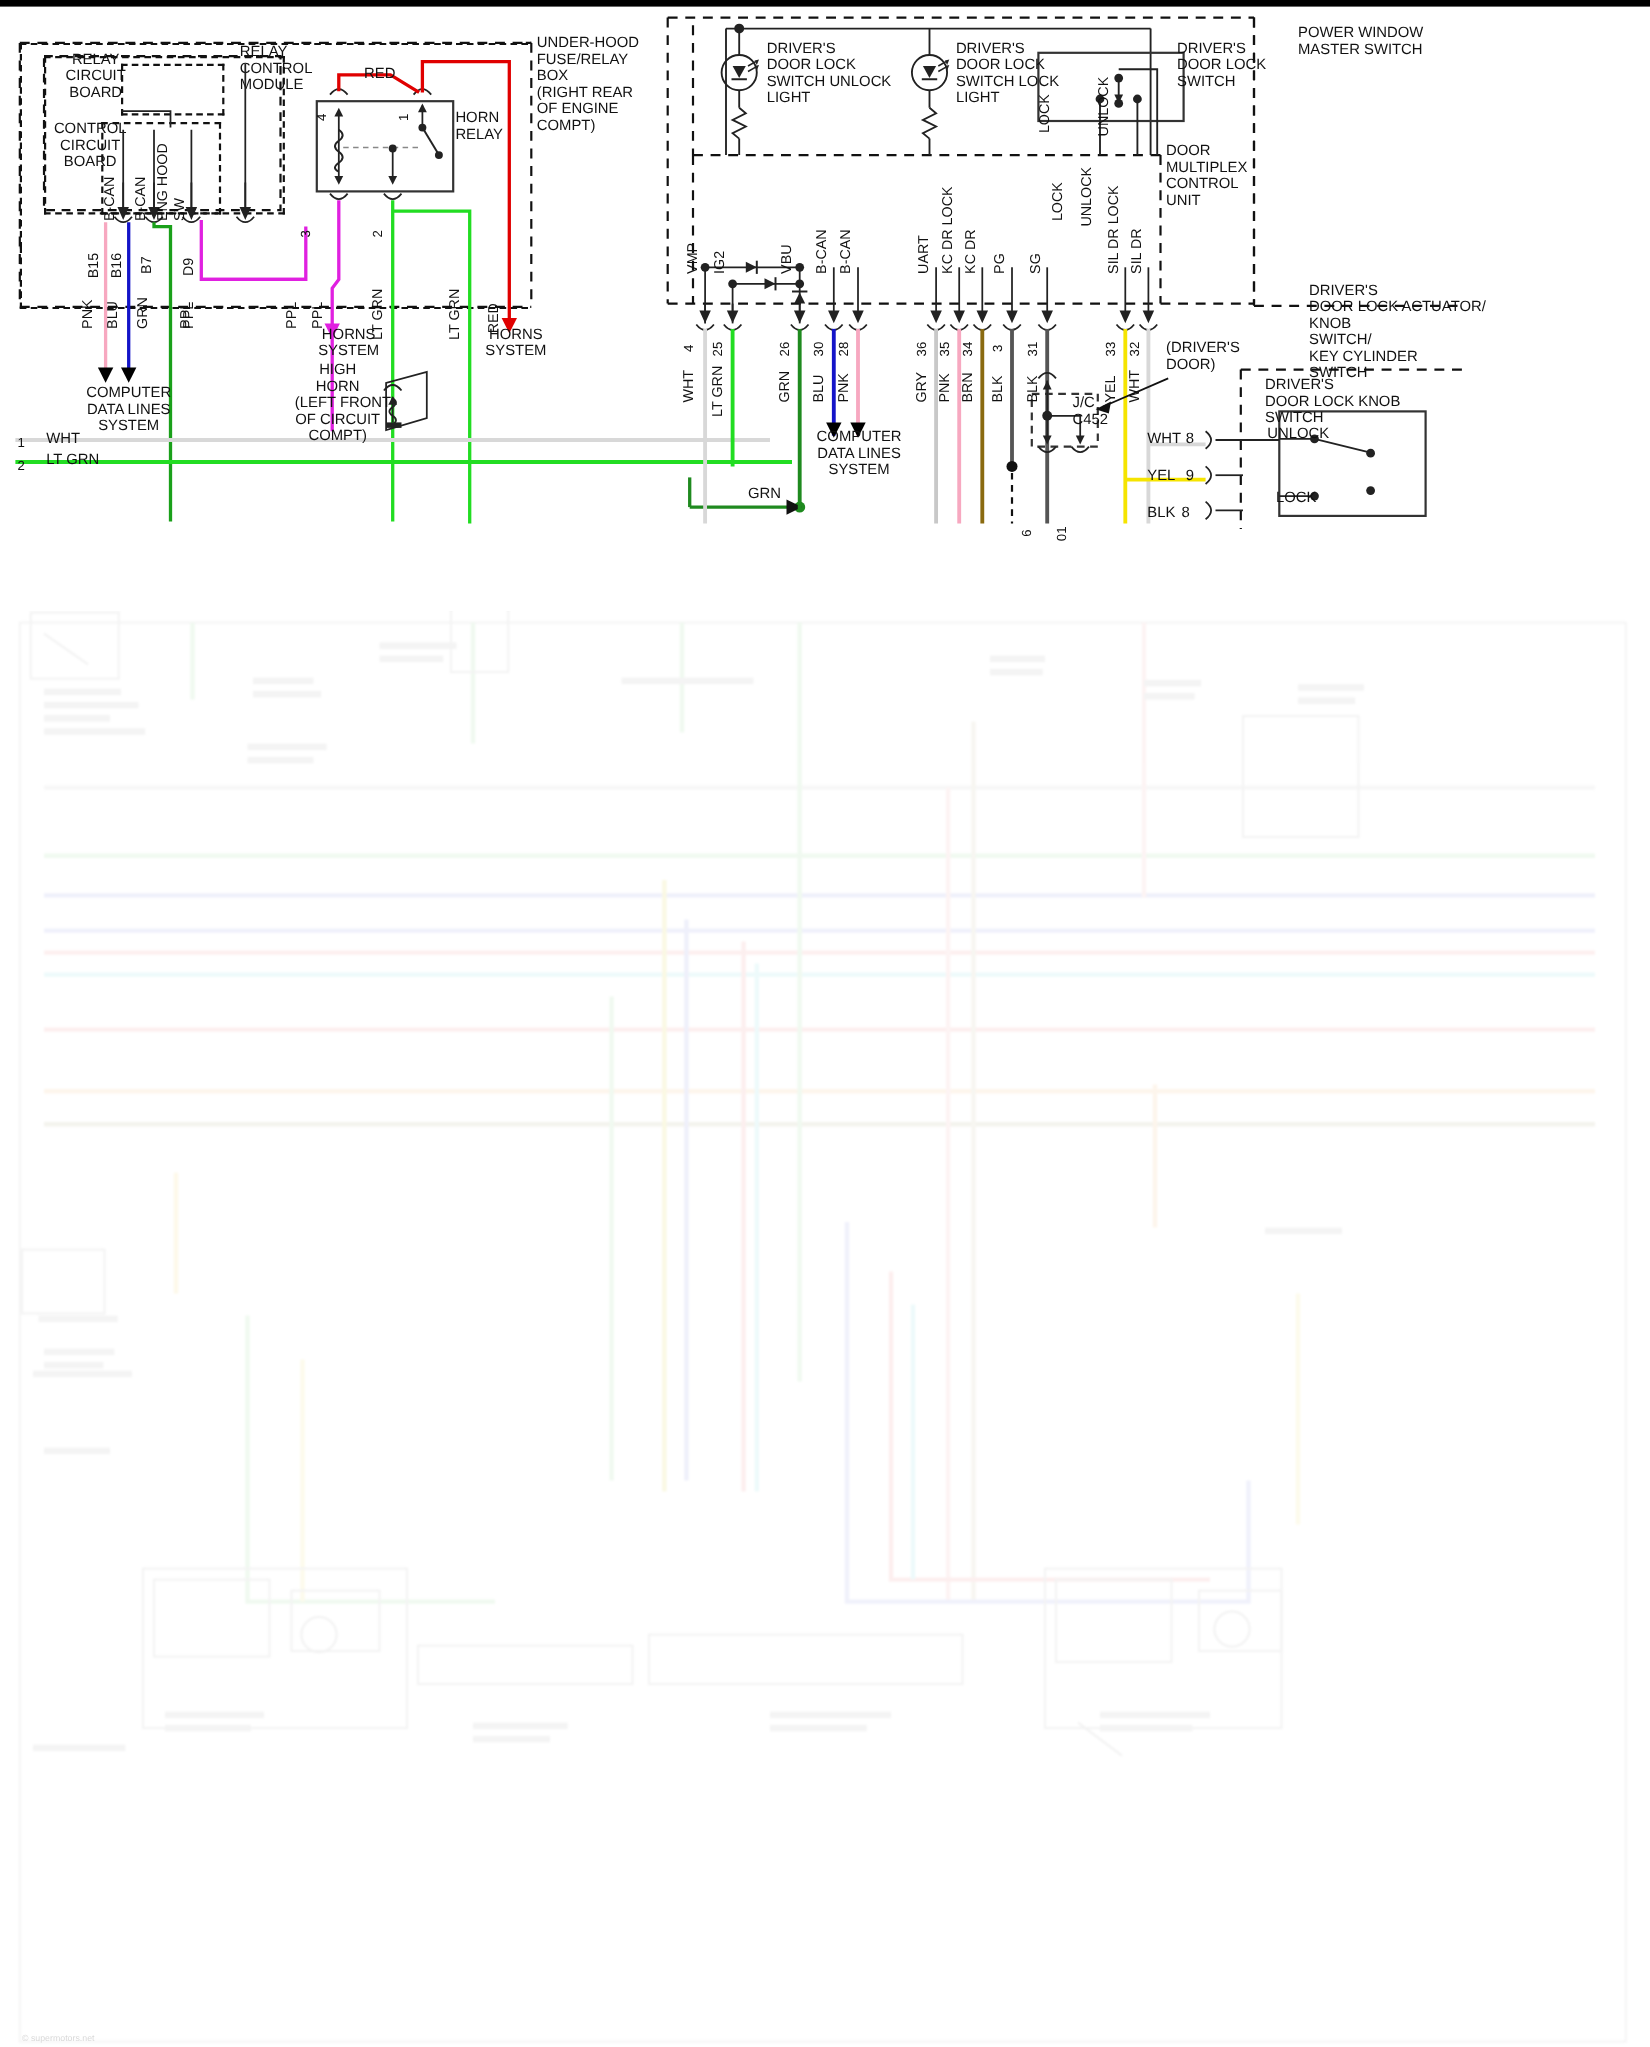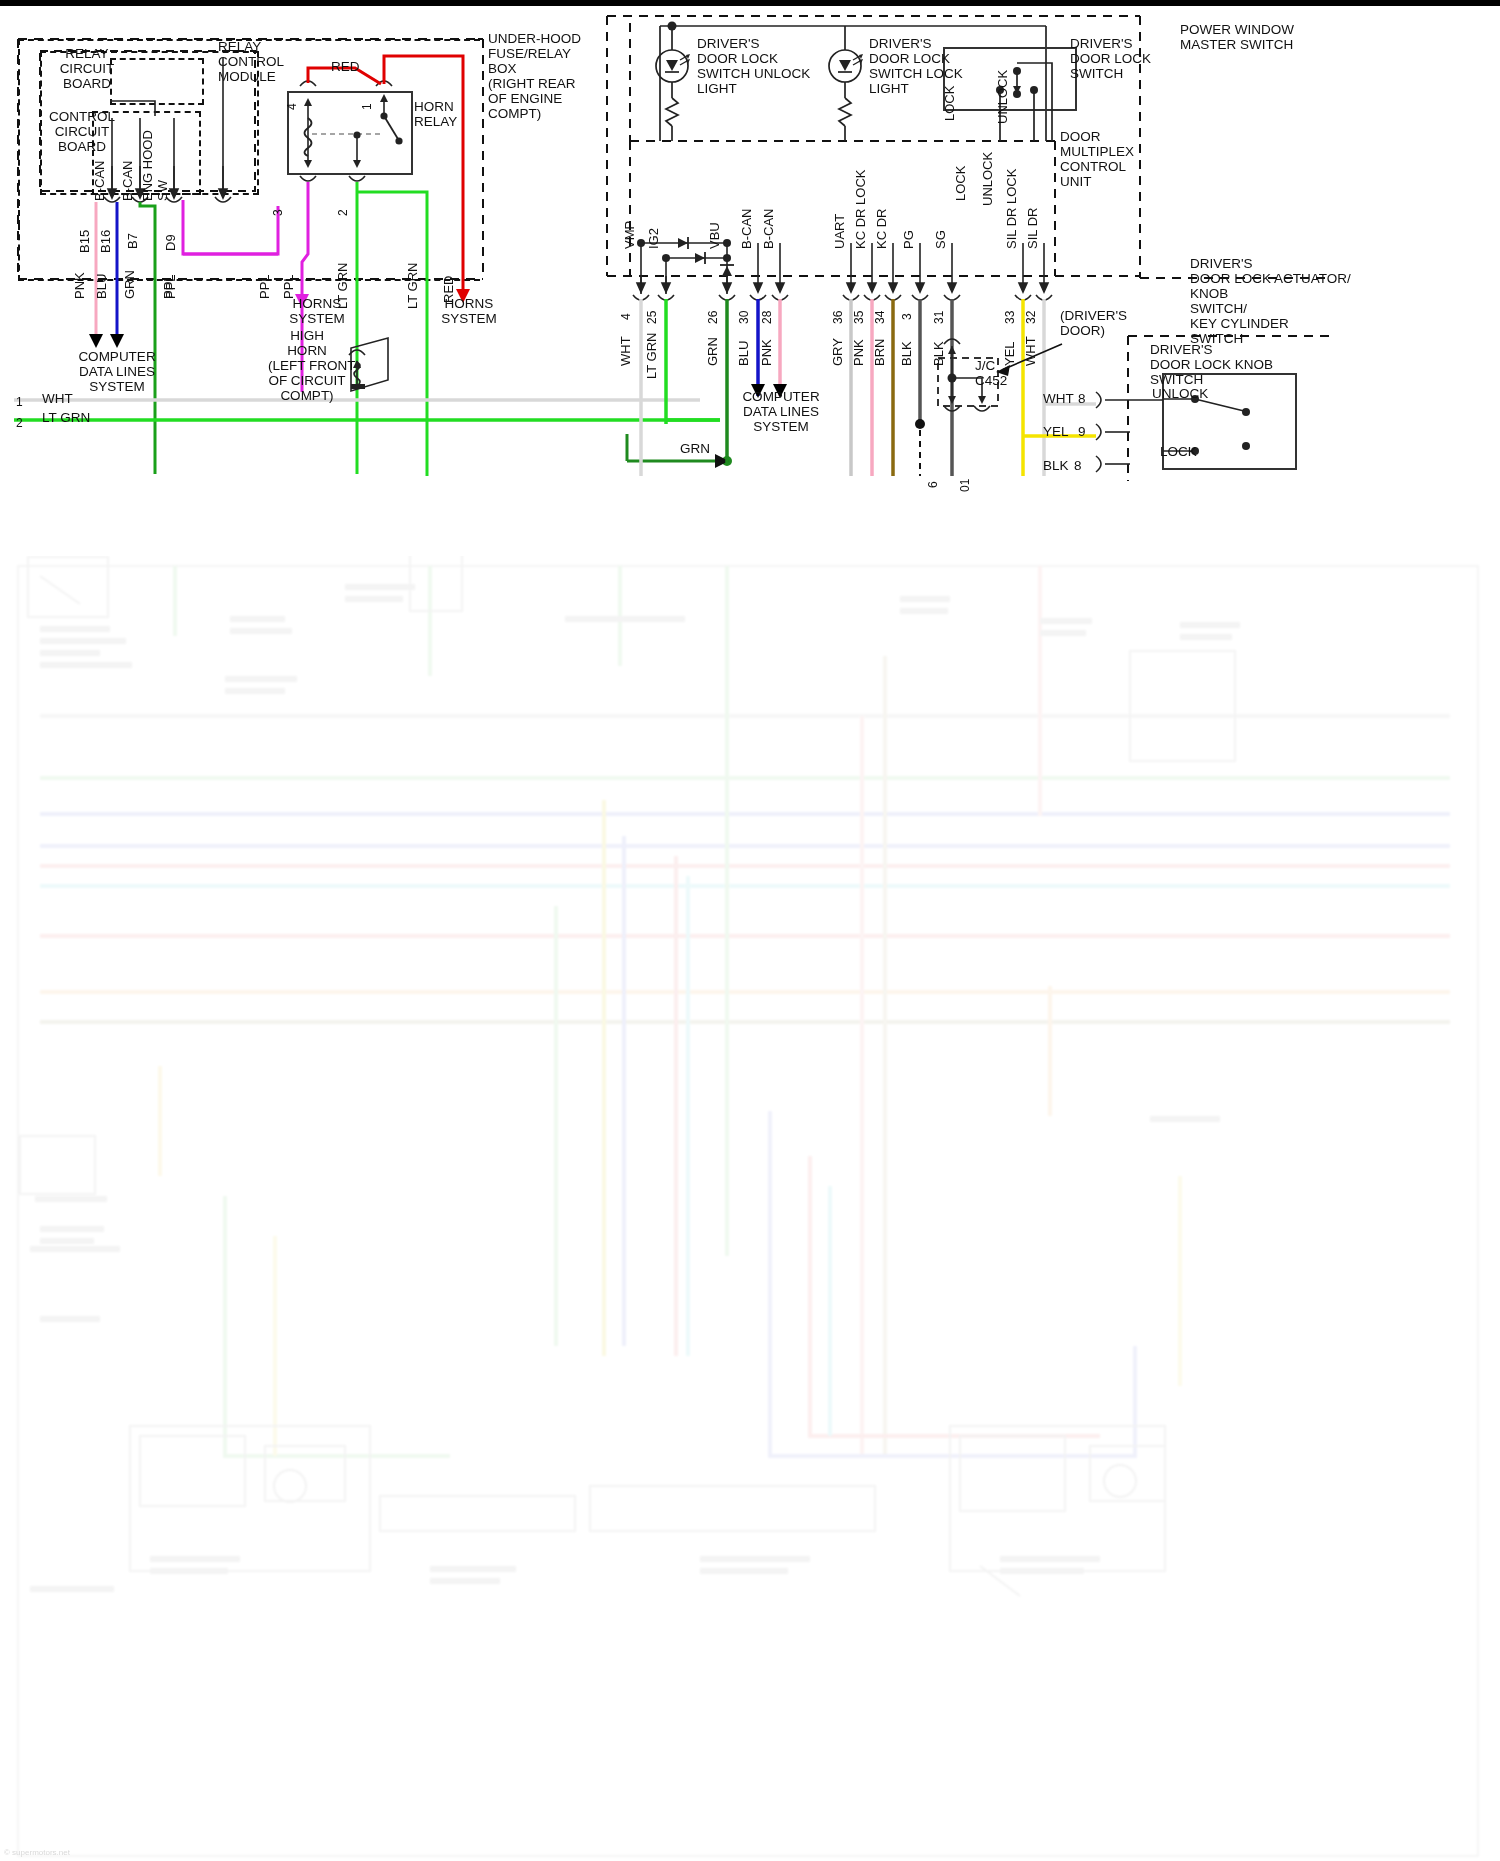--- a/index.html
+++ b/index.html
@@ -15,21 +15,21 @@
   #bottom{position:absolute;left:0;top:556px;width:1500px;height:1305px;background:#fff;overflow:hidden;}
   #bottom .wash{position:absolute;inset:0;background:rgba(255,255,255,0.62);z-index:60;}
   #bottom-canvas{position:absolute;left:0;top:0;width:1500px;height:1305px;filter:blur(1.1px);opacity:.55;}
 
   .lbl{position:absolute;font-size:13.5px;line-height:15px;color:#111;white-space:pre;}
   .vlbl{position:absolute;font-size:13px;color:#111;white-space:nowrap;
         transform-origin:left bottom;transform:rotate(-90deg);}
   .vlbl.sm{font-size:12px;}
   .dashbox{position:absolute;border:2px dashed #111;}
   svg{position:absolute;left:0;top:0;overflow:visible;}
-  .footer{position:absolute;left:4px;bottom:4px;font-size:8px;color:#999;}
+  .footer{position:absolute;left:20px;bottom:4px;font-size:8px;color:#999;}
 </style>
 </head>
 <body>
 
 <div id="page">
 
   <div id="top">
   <div id="top-inner">
 
     <div class="dashbox" style="left:18px;top:33px;width:460px;height:185px;border-bottom:none;border-right:none;"></div>

